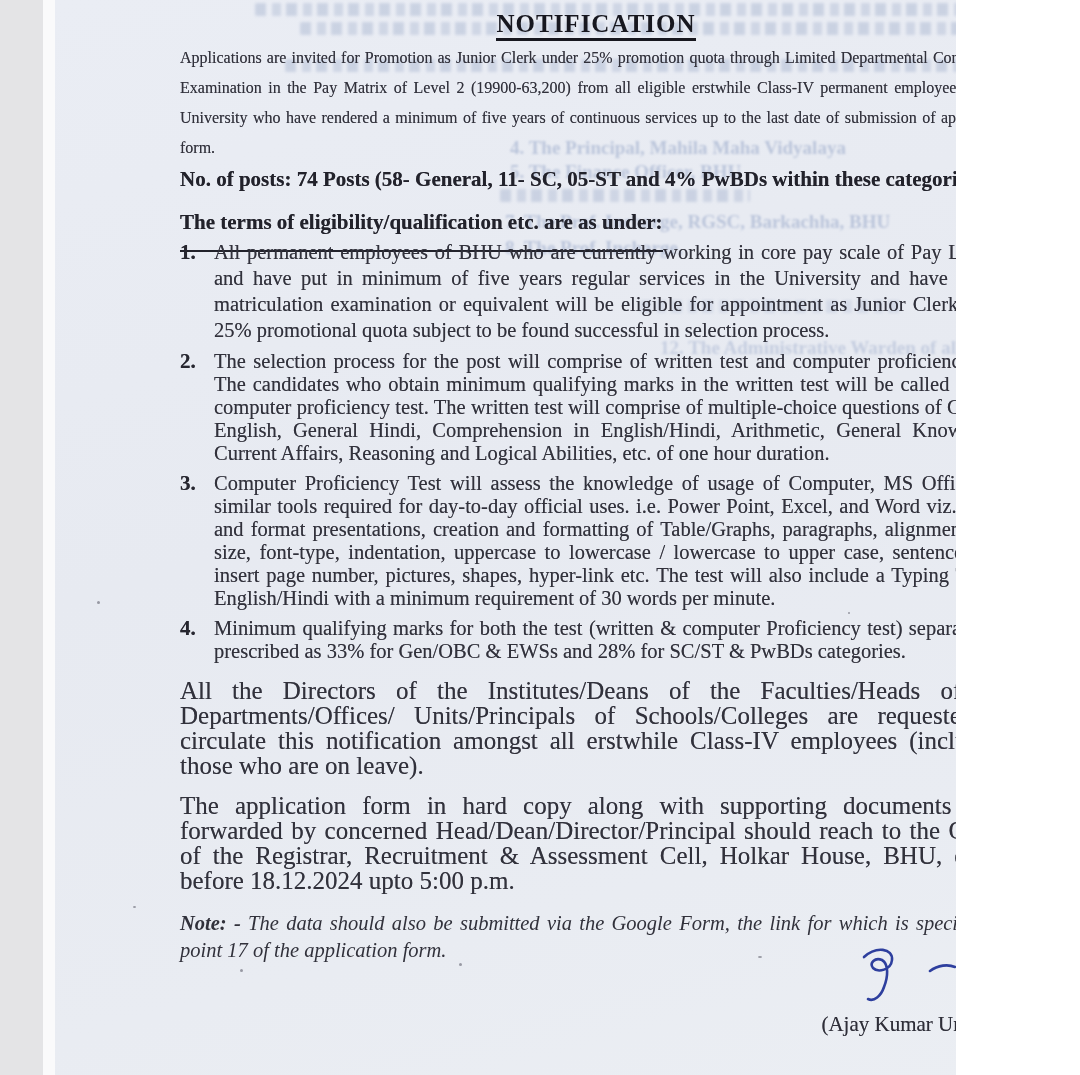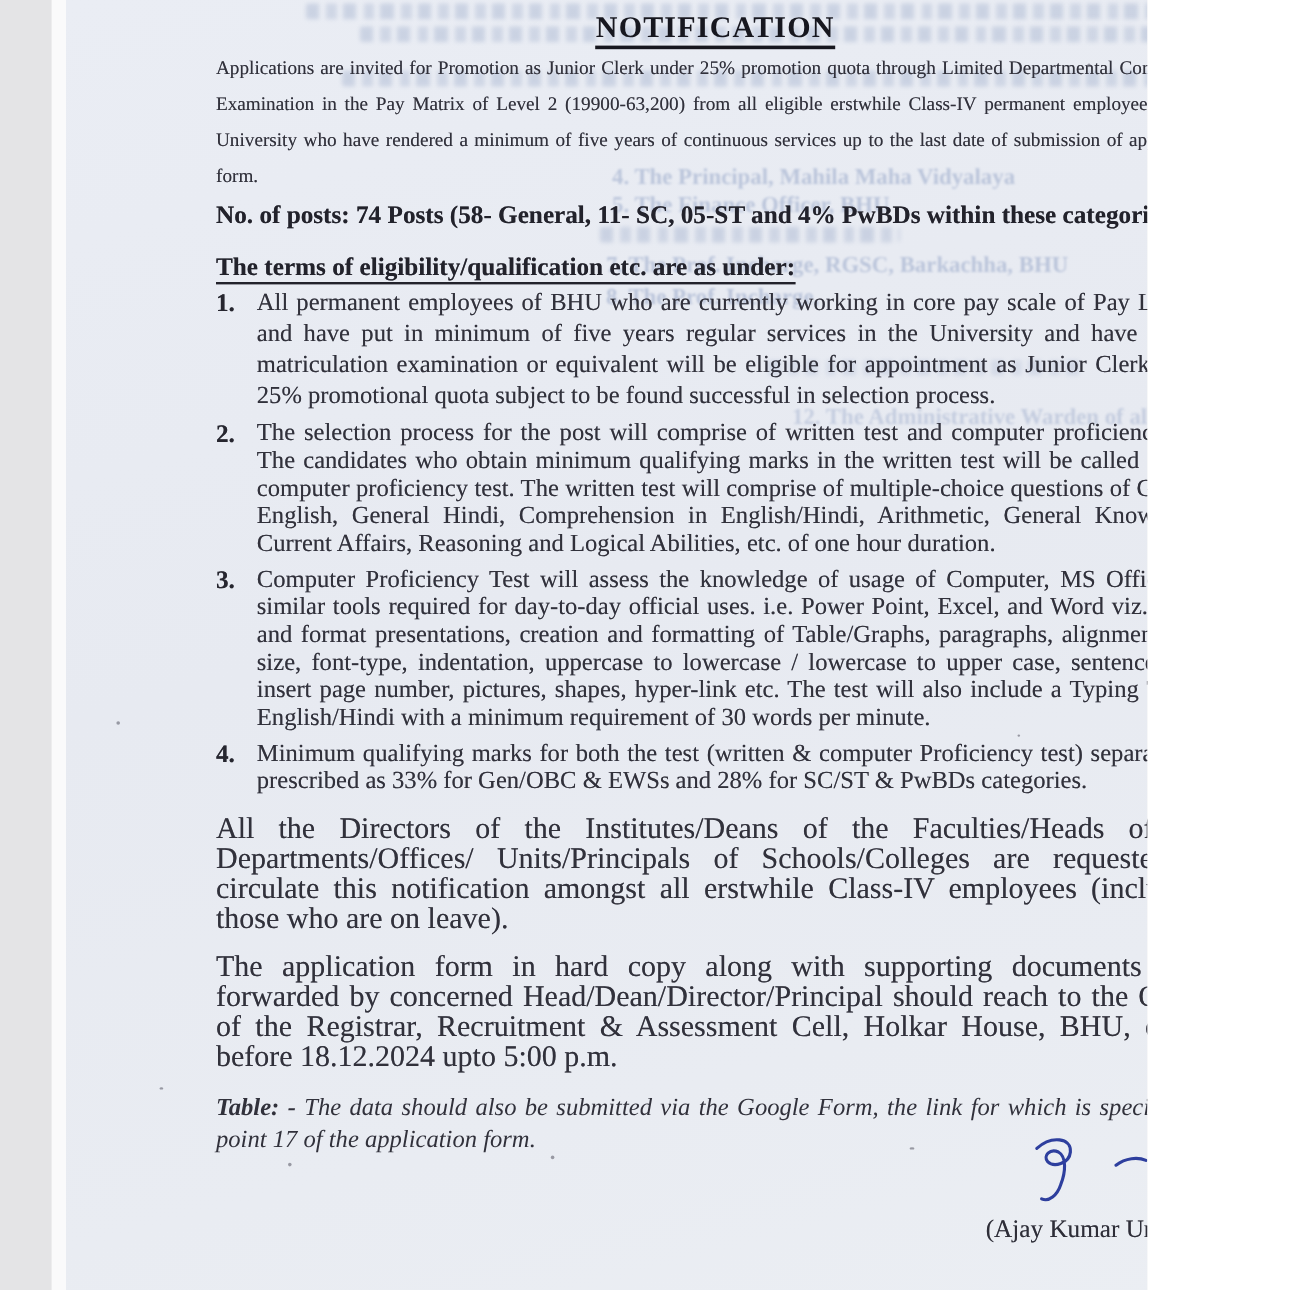--- a/index.html
+++ b/index.html
@@ -33,21 +33,21 @@
   }
   .intro{margin-top:5px;}
   .posts-line{
     margin-top:4px;font-size:21px;font-weight:bold;color:#22222b;
     text-shadow:0 0 .5px rgba(30,30,40,.6);
   }
   .terms-heading{
     margin-top:18px;font-size:21px;font-weight:bold;color:#22222b;
     text-shadow:0 0 .5px rgba(30,30,40,.6);
   }
-  .terms-heading span{border-bottom:2px solid #22222b;padding-bottom:1px;}
+  .terms-heading span{border-bottom:2px solid #22222b;padding-bottom:16px;}
   .terms-list{margin-top:4px;}
   .term{display:flex;}
   .term-num{
     flex:none;width:34px;font-weight:bold;font-size:21px;color:#26262f;
     text-shadow:0 0 .5px rgba(30,30,40,.6);
   }
   .term-text{
     flex:1;text-align:justify;font-size:20.5px;
     text-shadow:0 0 .5px rgba(45,45,58,.55);
   }
@@ -126,21 +126,21 @@
       <div class="term lh-tight">
         <div class="term-num">4.</div>
         <div class="term-text">Minimum qualifying marks for both the test (written &amp; computer Proficiency test) separately is prescribed as 33% for Gen/OBC &amp; EWSs and 28% for SC/ST &amp; PwBDs categories.</div>
       </div>
     </div>
 
     <p class="para body-para">All the Directors of the Institutes/Deans of the Faculties/Heads of the Departments/Offices/ Units/Principals of Schools/Colleges are requested to circulate this notification amongst all erstwhile Class-IV employees (including those who are on leave).</p>
 
     <p class="para body-para">The application form in hard copy along with supporting documents duly forwarded by concerned Head/Dean/Director/Principal should reach to the Office of the Registrar, Recruitment &amp; Assessment Cell, Holkar House, BHU, on or before 18.12.2024 upto 5:00 p.m.</p>
 
-    <p class="note-para"><span class="note-label">Table: -</span>
+    <p class="note-para"><span class="note-label">Note: -</span>
       <span>The data should also be submitted via the Google Form, the link for which is specified in point 17 of the application form.</span></p>
   </div>
 
   <div class="sig-block">
     <svg class="sig-svg" width="160" height="68" viewBox="0 0 160 68">
       <g fill="none" stroke="#2e3f9e" stroke-width="2.6" stroke-linecap="round">
         <path d="M 38 14 C 50 3 67 5 66 17 C 65 27 52 30 47 25 C 43 20 49 14 56 17 C 63 21 62 34 58 44 C 55 53 48 59 42 56"></path>
         <path d="M 104 28 C 112 22 122 21 129 24"></path>
       </g>
     </svg>

